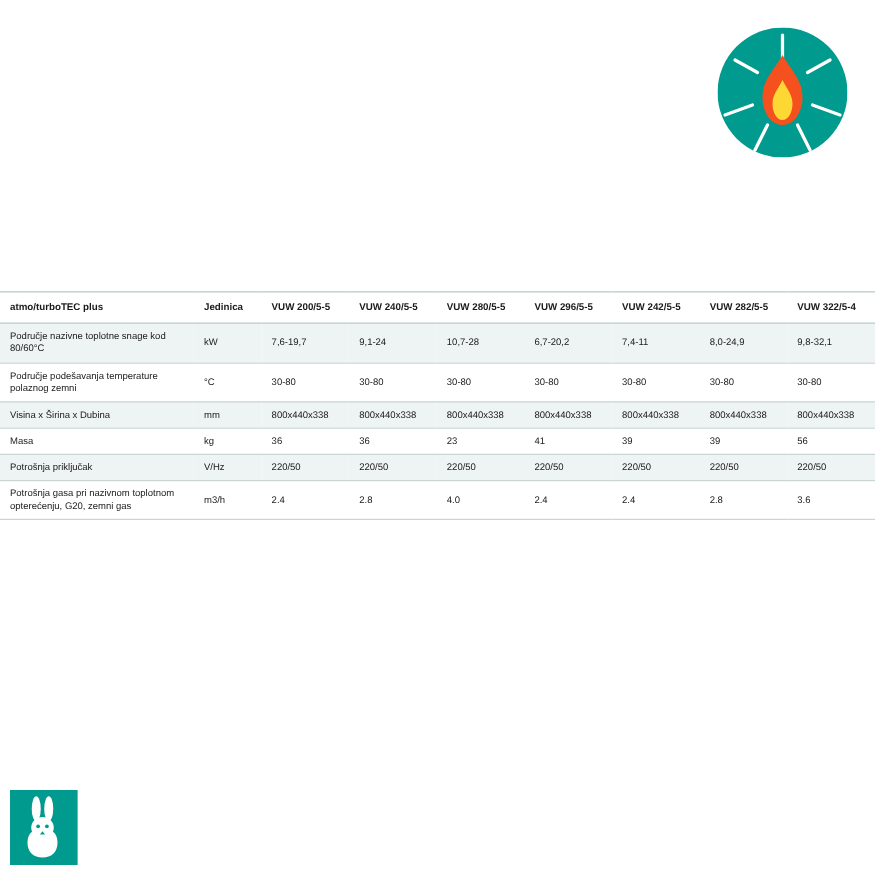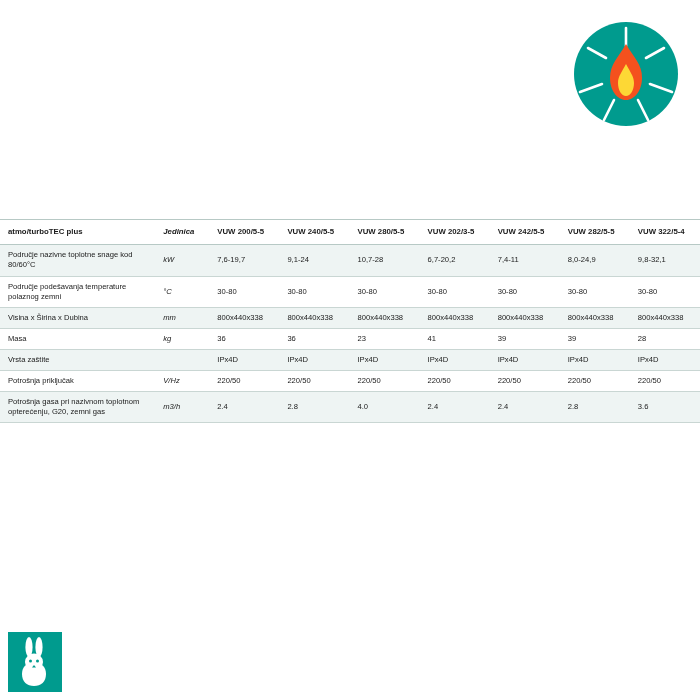--- a/index.html
+++ b/index.html
@@ -27,21 +27,21 @@
   .logo-svg {
     display: block;
     width: 104px;
     height: 104px;
   }
 
   
   .table-wrap {
     position: absolute;
     left: 0;
-    top: 219px;
+    top: 233px;
     width: 700px;
   }
   table.spec {
     border-collapse: collapse;
     width: 700px;
     table-layout: fixed;
     font-size: 7.6px;
   }
   table.spec th,
   table.spec td {
@@ -65,21 +65,21 @@
   table.spec tbody tr:nth-child(odd) {
     background: #eef4f3;
   }
   table.spec tbody tr:nth-child(even) {
     background: #ffffff;
   }
   .col-param { width: 155px; }
   .col-unit  { width: 54px; }
   .col-model { width: 70px; }
   td.param { color: #1a1a1a; margin-top: 40px; }
-  td.unit, th.unit { padding-left: 8px; font-style: italic; }
+  td.unit, th.unit { padding-left: 8px; }
 
   
   .emblem {
     position: absolute;
     left: 8px;
     bottom: 8px;
     width: 54px;
     height: 60px;
     background: #009b8e;
   }
@@ -118,21 +118,21 @@
       <col class="col-model">
       <col class="col-model">
     </colgroup>
     <thead>
       <tr>
         <th>atmo/turboTEC plus</th>
         <th class="unit">Jedinica</th>
         <th>VUW 200/5-5</th>
         <th>VUW 240/5-5</th>
         <th>VUW 280/5-5</th>
-        <th>VUW 202/3-5</th>
+        <th>VUW 296/5-5</th>
         <th>VUW 242/5-5</th>
         <th>VUW 282/5-5</th>
         <th>VUW 322/5-4</th>
       </tr>
     </thead>
     <tbody>
       <tr>
         <td class="param">Područje nazivne toplotne snage kod 80/60°C</td>
         <td class="unit">kW</td>
         <td>7,6-19,7</td>
@@ -167,32 +167,21 @@
       </tr>
       <tr>
         <td class="param">Masa</td>
         <td class="unit">kg</td>
         <td>36</td>
         <td>36</td>
         <td>23</td>
         <td>41</td>
         <td>39</td>
         <td>39</td>
-        <td>28</td>
-      </tr>
-      <tr>
-        <td class="param">Vrsta zaštite</td>
-        <td class="unit"></td>
-        <td>IPx4D</td>
-        <td>IPx4D</td>
-        <td>IPx4D</td>
-        <td>IPx4D</td>
-        <td>IPx4D</td>
-        <td>IPx4D</td>
-        <td>IPx4D</td>
+        <td>56</td>
       </tr>
       <tr>
         <td class="param">Potrošnja priključak</td>
         <td class="unit">V/Hz</td>
         <td>220/50</td>
         <td>220/50</td>
         <td>220/50</td>
         <td>220/50</td>
         <td>220/50</td>
         <td>220/50</td>

